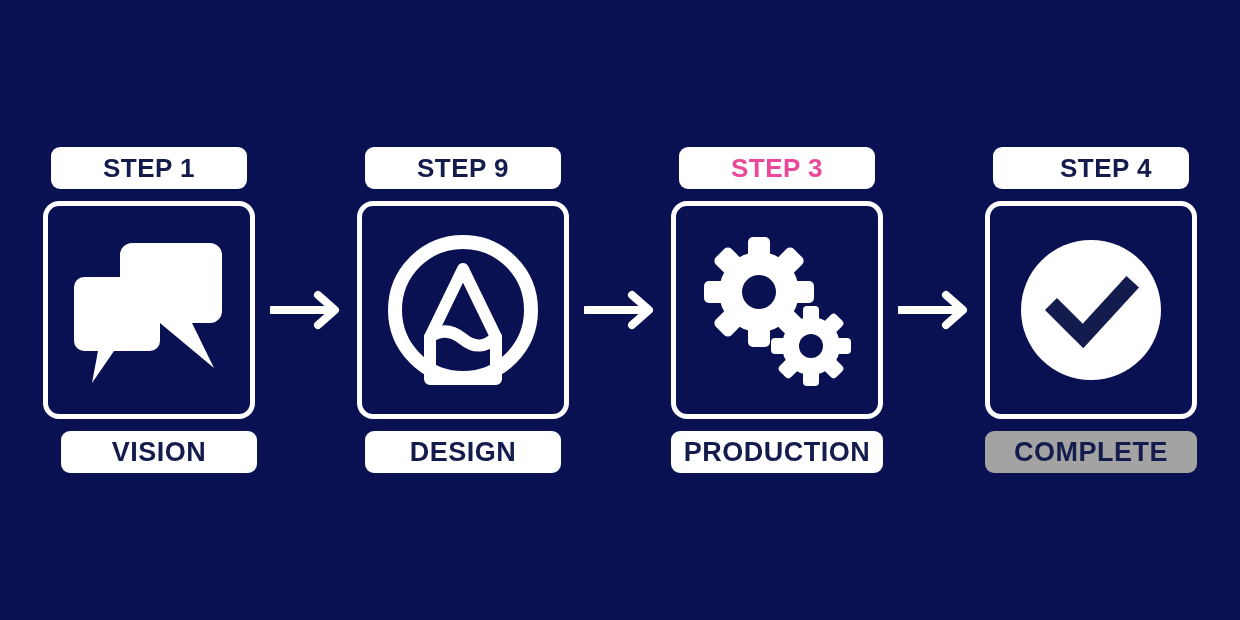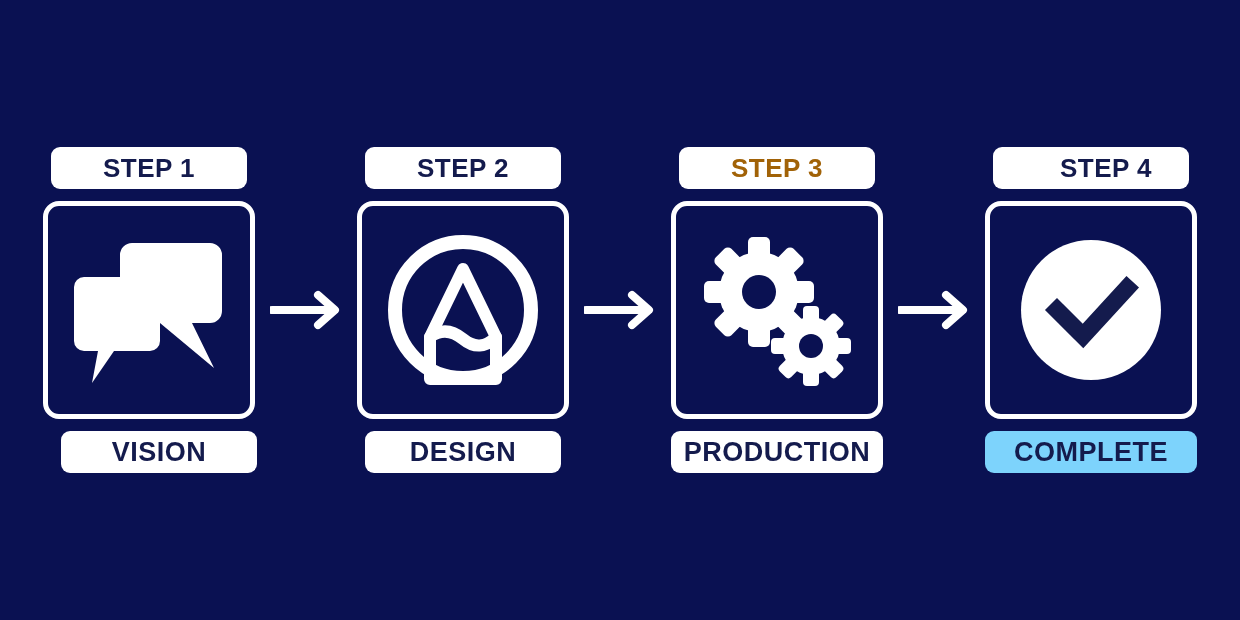--- a/index.html
+++ b/index.html
@@ -110,21 +110,21 @@
     <div class="arrow">
       <span>
         <svg width="72" height="40" viewBox="0 0 72 40" fill="none">
           <path d="M2 20 H56" stroke="#ffffff" stroke-width="8" stroke-linecap="round"></path>
           <path d="M48 5 L65 20 L48 35" stroke="#ffffff" stroke-width="8" stroke-linecap="round" stroke-linejoin="round" fill="none"></path>
         </svg>
       </span>
     </div>
 
     <div class="step">
-      <div class="pill pill-step" style="background: rgb(255, 255, 255); color: rgb(20, 27, 77);">STEP 2</div>
+      <div class="pill pill-step" style="background: rgb(255, 255, 255); color: rgb(20, 27, 77);">STEP 9</div>
       <div class="icon-box">
         <span>
           <svg width="158" height="158" viewBox="0 0 158 158" fill="none">
             <circle cx="79" cy="79" r="68" stroke="#ffffff" stroke-width="14" fill="none"></circle>
 
             <path d="M79 38 L112 106 L112 148 L46 148 L46 106 Z" stroke="#ffffff" stroke-width="12" stroke-linejoin="round" fill="none"></path>
             <path d="M46 106 Q62 94 79 108 Q96 122 112 106" stroke="#ffffff" stroke-width="12" fill="none" stroke-linecap="round"></path>
           </svg>
         </span>
       </div>
@@ -134,21 +134,21 @@
     <div class="arrow">
       <span>
         <svg width="72" height="40" viewBox="0 0 72 40" fill="none">
           <path d="M2 20 H56" stroke="#ffffff" stroke-width="8" stroke-linecap="round"></path>
           <path d="M48 5 L65 20 L48 35" stroke="#ffffff" stroke-width="8" stroke-linecap="round" stroke-linejoin="round" fill="none"></path>
         </svg>
       </span>
     </div>
 
     <div class="step">
-      <div class="pill pill-step" style="background: rgb(255, 255, 255); color: #a16207;">STEP 3</div>
+      <div class="pill pill-step" style="background: rgb(255, 255, 255); color: #ec4899;">STEP 3</div>
       <div class="icon-box">
         <span>
           <svg width="160" height="160" viewBox="0 0 160 160" fill="none">
             <g fill="#ffffff">
 
               <g transform="translate(62,62)">
                 <g>
                   <rect x="-11" y="-55" width="22" height="26" rx="5"></rect>
                   <rect x="-11" y="-55" width="22" height="26" rx="5" transform="rotate(45)"></rect>
                   <rect x="-11" y="-55" width="22" height="26" rx="5" transform="rotate(90)"></rect>
@@ -195,17 +195,17 @@
     <div class="step">
       <div class="pill pill-step" style="background: rgb(255, 255, 255); color: rgb(20, 27, 77); padding-left: 40px;">STEP 4</div>
       <div class="icon-box">
         <span>
           <svg width="144" height="144" viewBox="0 0 144 144" fill="none">
             <circle cx="72" cy="72" r="70" fill="#ffffff"></circle>
             <path d="M38 72 L64 98 L108 50" stroke="#141b4d" stroke-width="17" fill="none" stroke-linecap="square" stroke-linejoin="miter"></path>
           </svg>
         </span>
       </div>
-      <div class="pill pill-label pill-wide" style="background: #7dd3fc; color: rgb(20, 27, 77);">COMPLETE</div>
+      <div class="pill pill-label pill-wide" style="background: #a3a3a3; color: rgb(20, 27, 77);">COMPLETE</div>
     </div>
 
   </div>
 </div>
 
 </body></html>

